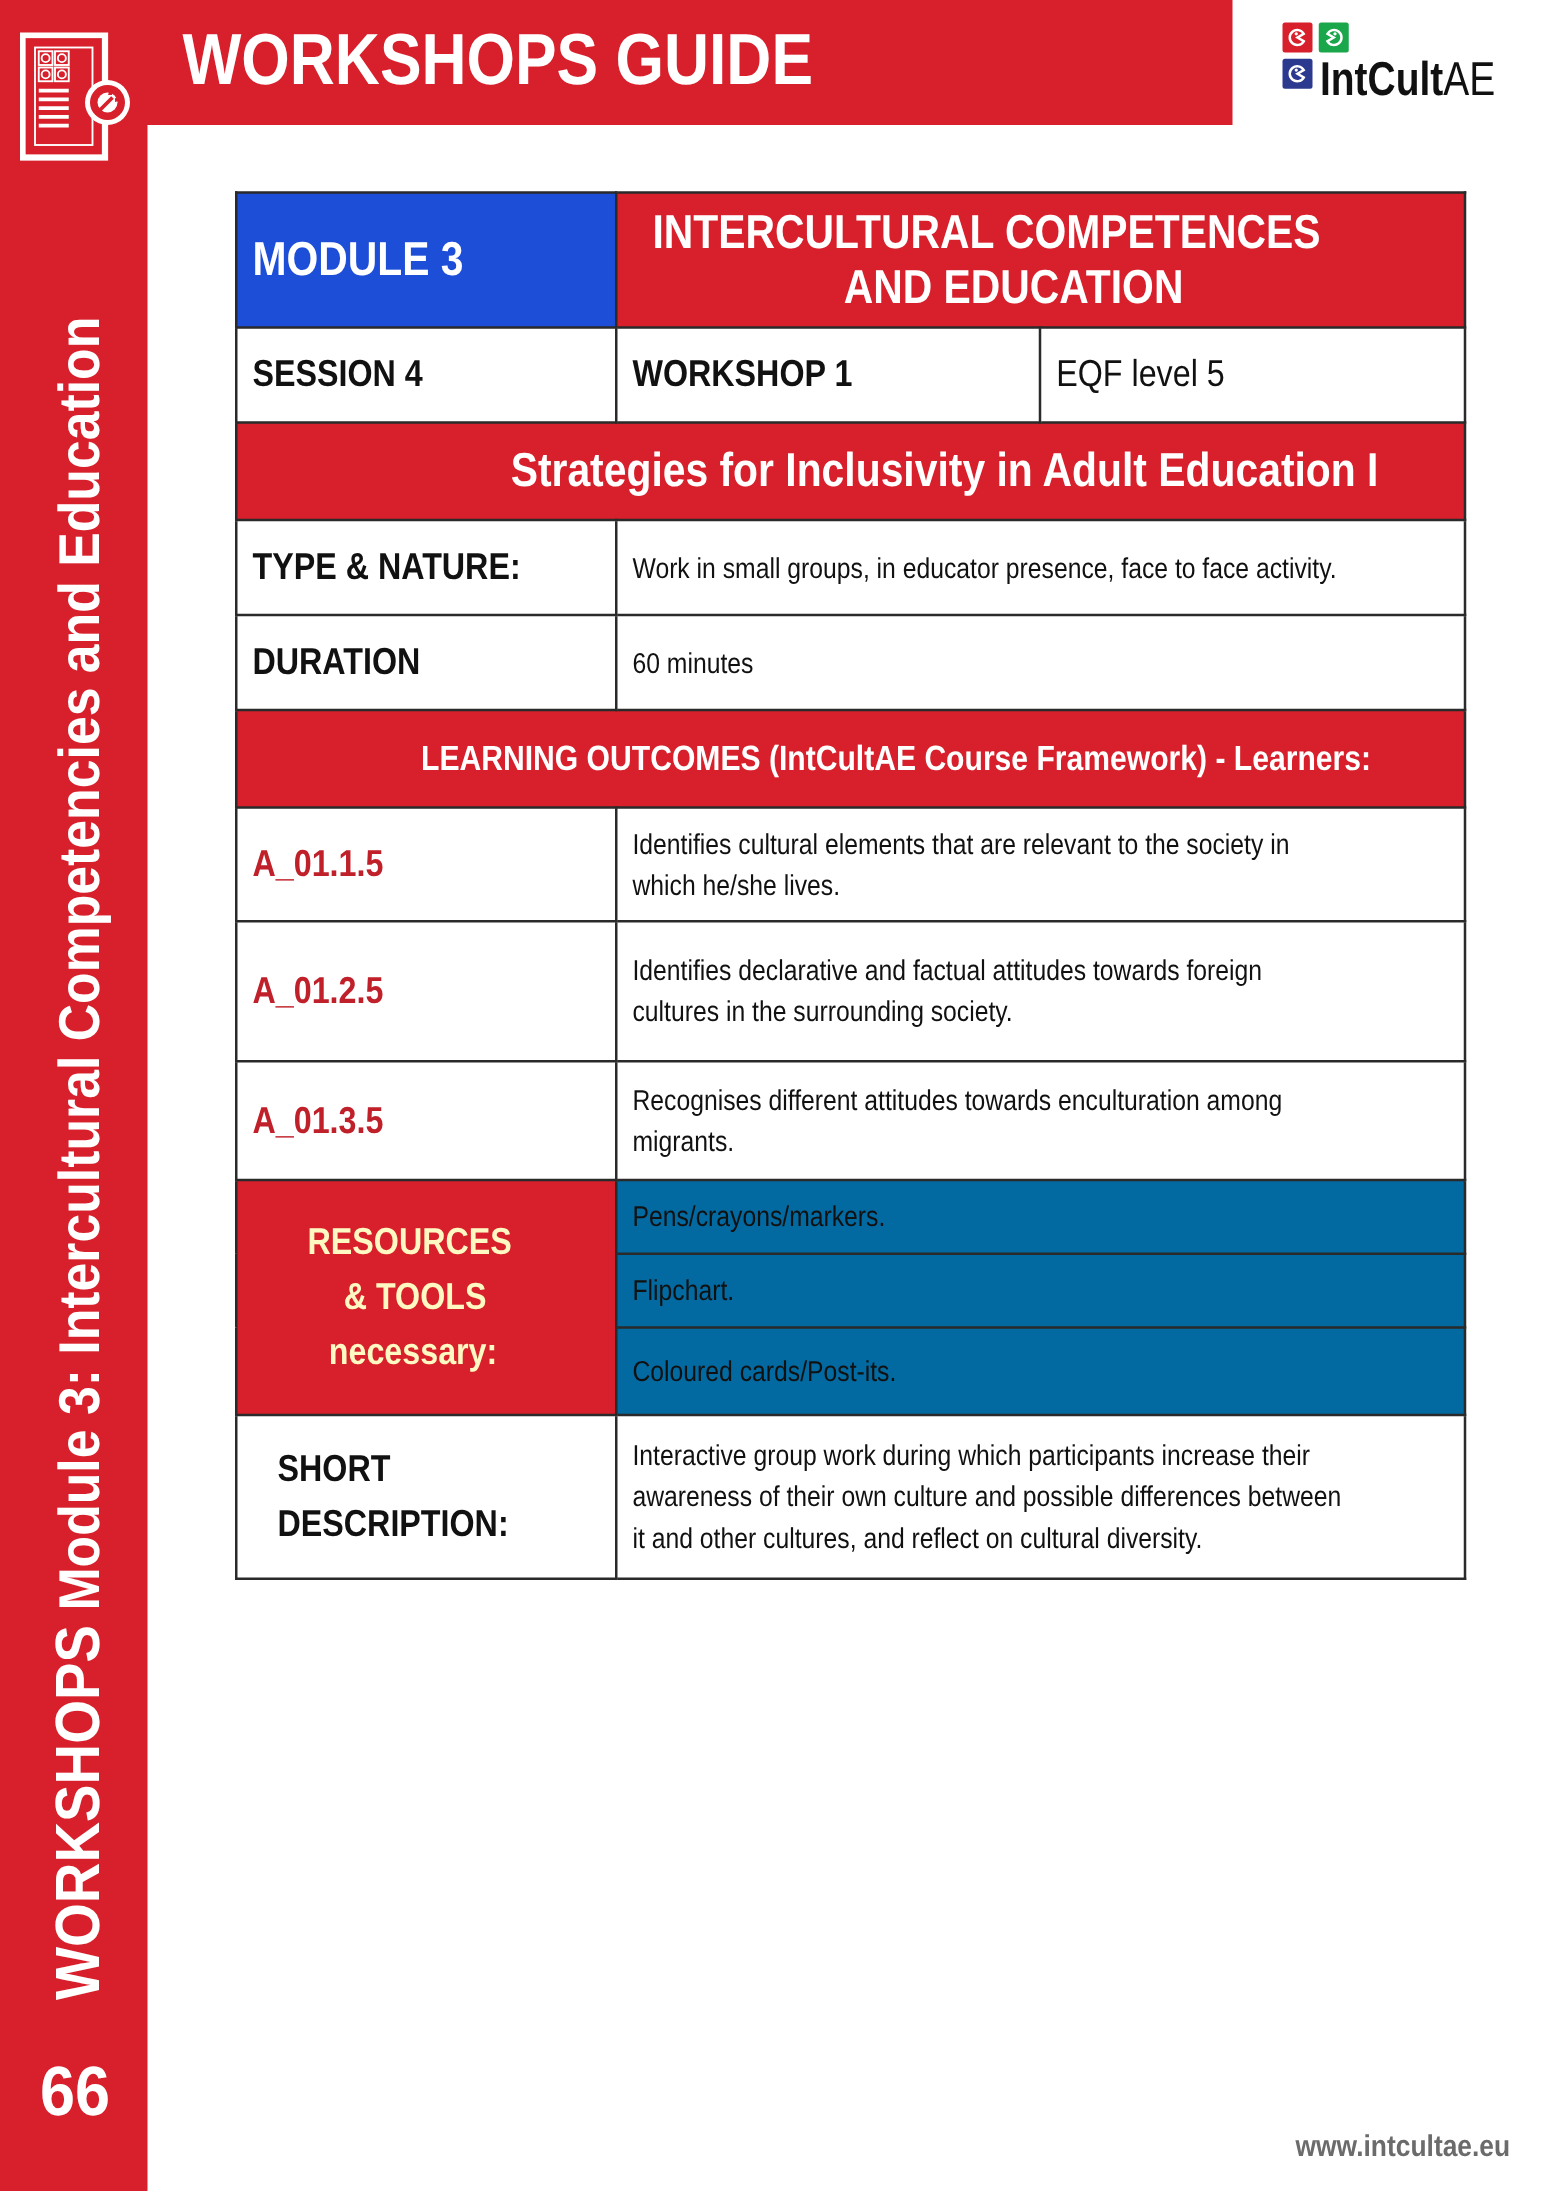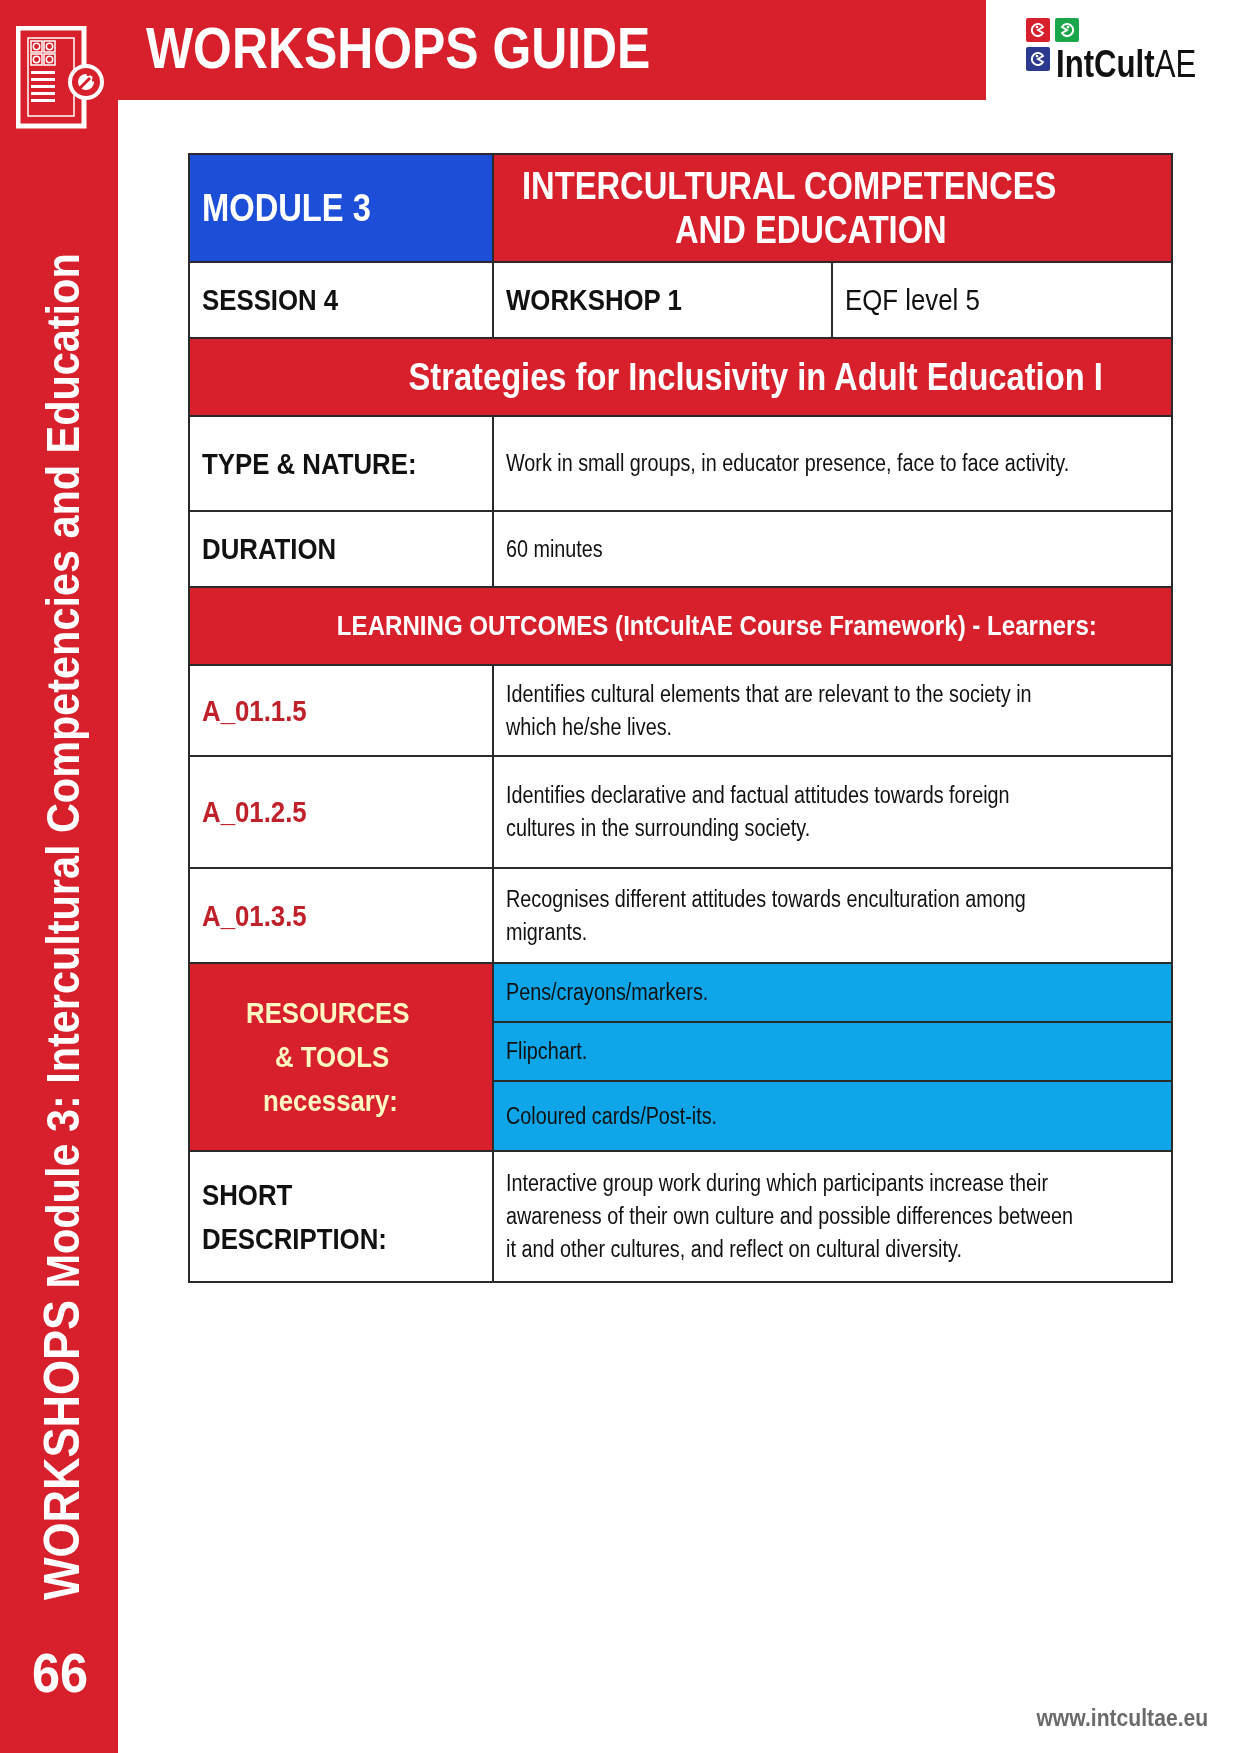--- a/index.html
+++ b/index.html
@@ -26,30 +26,30 @@
   .footer-url { position: absolute; right: 32px; top: 1704px; font-size: 24px; font-weight: bold; color: #6b6b6b; transform: scaleX(0.88); transform-origin: right top; white-space: nowrap; }
 
   
   .tbl { position: absolute; left: 188px; top: 153px; width: 983px; border-collapse: collapse; table-layout: fixed; }
   .tbl td { border: 2px solid #2a2a2a; vertical-align: middle; padding: 0 12px; }
   .cond { display: inline-block; transform: scaleX(0.86); transform-origin: left center; white-space: nowrap; }
   .lbl { font-weight: bold; font-size: 30px; color: #111; }
   .val { font-size: 23px; color: #111; line-height: 33px; }
   .red-bg { background: #d7202b; color: #fff; text-align: center; }
   .black-bg { background: #1d4ed8; color: #fff; }
-  .pink-bg { background: #0ea5e9; }
+  .pink-bg { background: #0369a1; }
   .code { color: #c0202a; font-weight: bold; font-size: 30px; }
   .center { text-align: right; }
   .center .cond { transform-origin: center center; }
   .title-row { font-size: 38px; font-weight: bold; }
   .lo-row { font-size: 28px; font-weight: bold; }
   .module-title { font-size: 38px; font-weight: bold; line-height: 44px; }
   .module-num { font-size: 38px; font-weight: bold; }
   .res-lbl { font-weight: bold; font-size: 30px; line-height: 44px; color: #fef9c3; }
-  .short-lbl { font-weight: bold; font-size: 30px; line-height: 44px; }
+  .short-lbl { font-weight: bold; font-size: 30px; line-height: 44px; margin-left: 20px; }
 </style>
 </head>
 <body>
 
 <div class="sidebar"></div>
 <div class="header-band"></div>
 
 <svg class="doc-icon" viewBox="0 0 88 104">
   <rect x="2" y="2" width="66" height="98" fill="none" stroke="#fff" stroke-width="5"></rect>
   <rect x="12" y="12" width="46" height="78" fill="#d7202b" stroke="#fff" stroke-width="1.5"></rect>
@@ -121,21 +121,21 @@
     </td>
   </tr>
   <tr style="height:76px">
     <td><span class="cond lbl">SESSION 4</span></td>
     <td><span class="cond lbl">WORKSHOP 1</span></td>
     <td><span class="cond" style="font-size:30px">EQF level 5</span></td>
   </tr>
   <tr style="height:78px">
     <td class="red-bg center" colspan="3"><span class="cond title-row">Strategies for Inclusivity in Adult Education I</span></td>
   </tr>
-  <tr style="height:95px">
+  <tr style="height:76px">
     <td><span class="cond lbl">TYPE &amp; NATURE:</span></td>
     <td colspan="2"><span class="cond val">Work in small groups, in educator presence, face to face activity.</span></td>
   </tr>
   <tr style="height:76px">
     <td><span class="cond lbl">DURATION</span></td>
     <td colspan="2"><span class="cond val">60 minutes</span></td>
   </tr>
   <tr style="height:78px">
     <td class="red-bg center" colspan="3"><span class="cond lo-row">LEARNING OUTCOMES (IntCultAE Course Framework) - Learners:</span></td>
   </tr>

